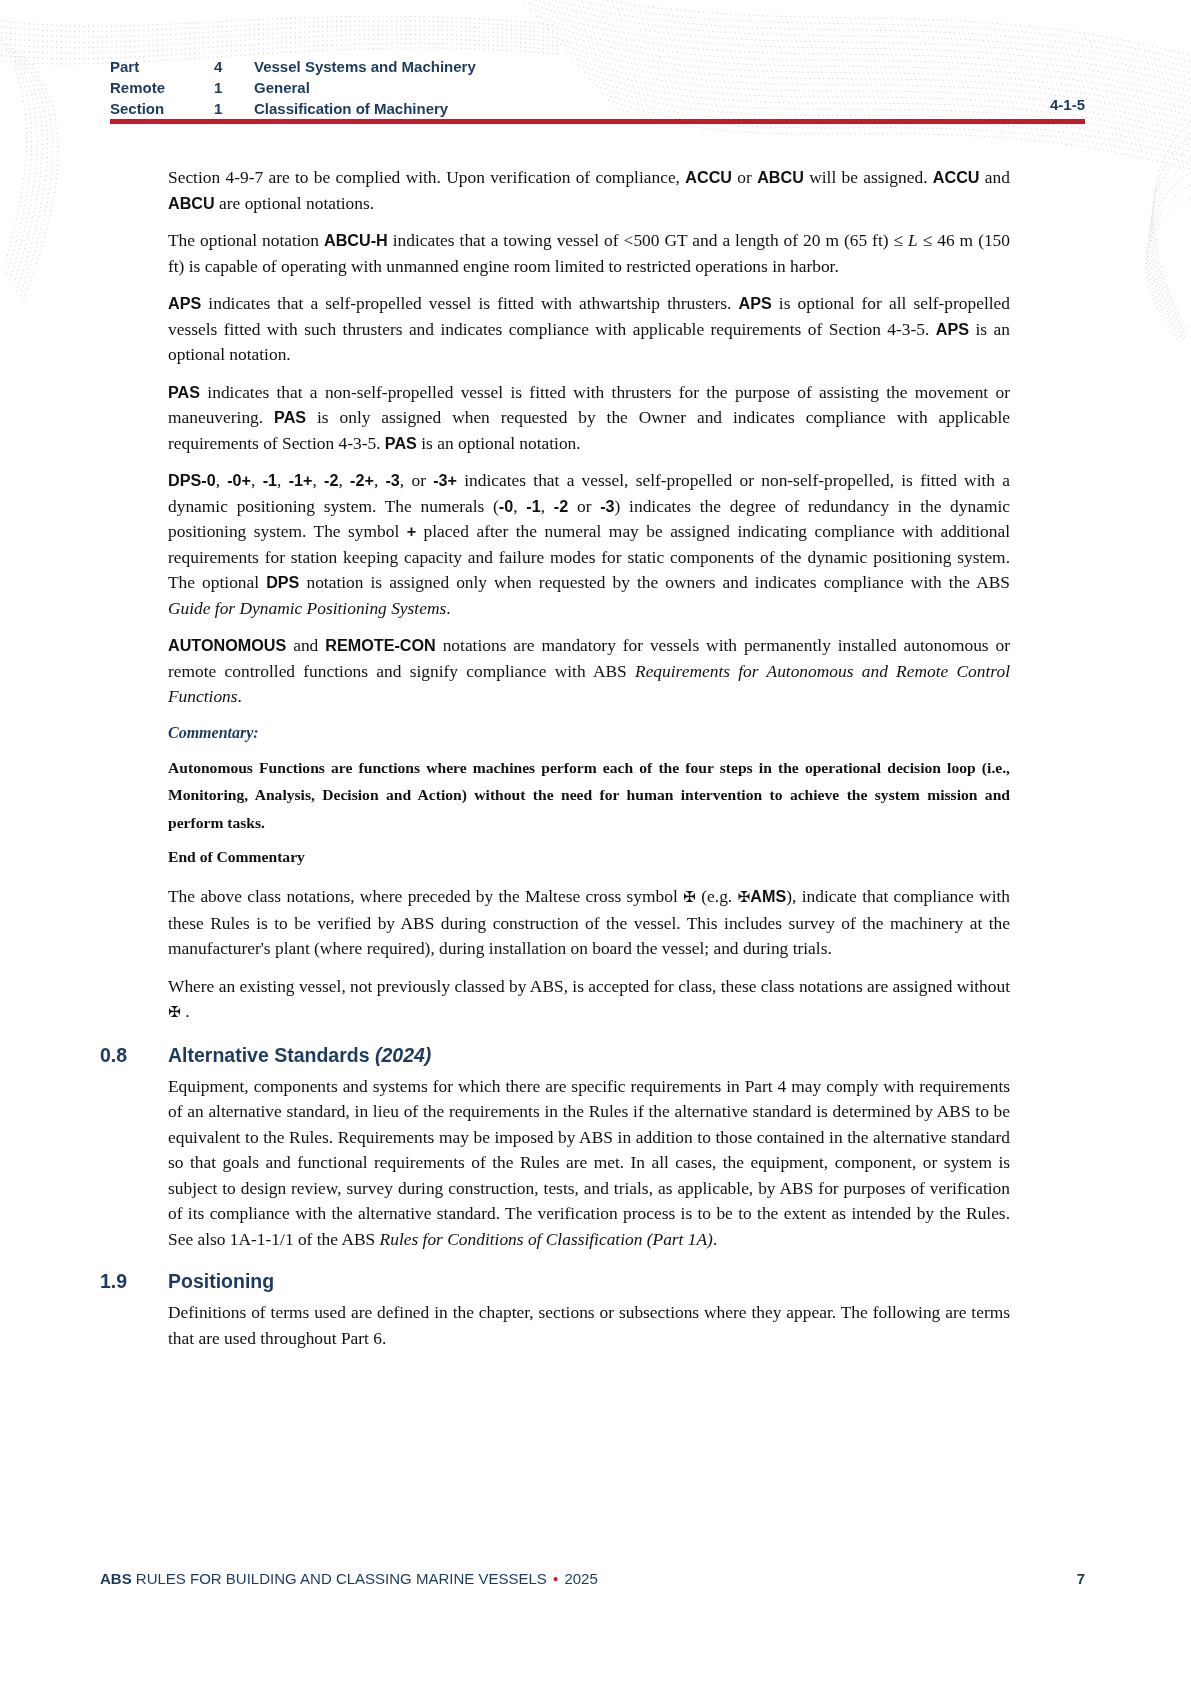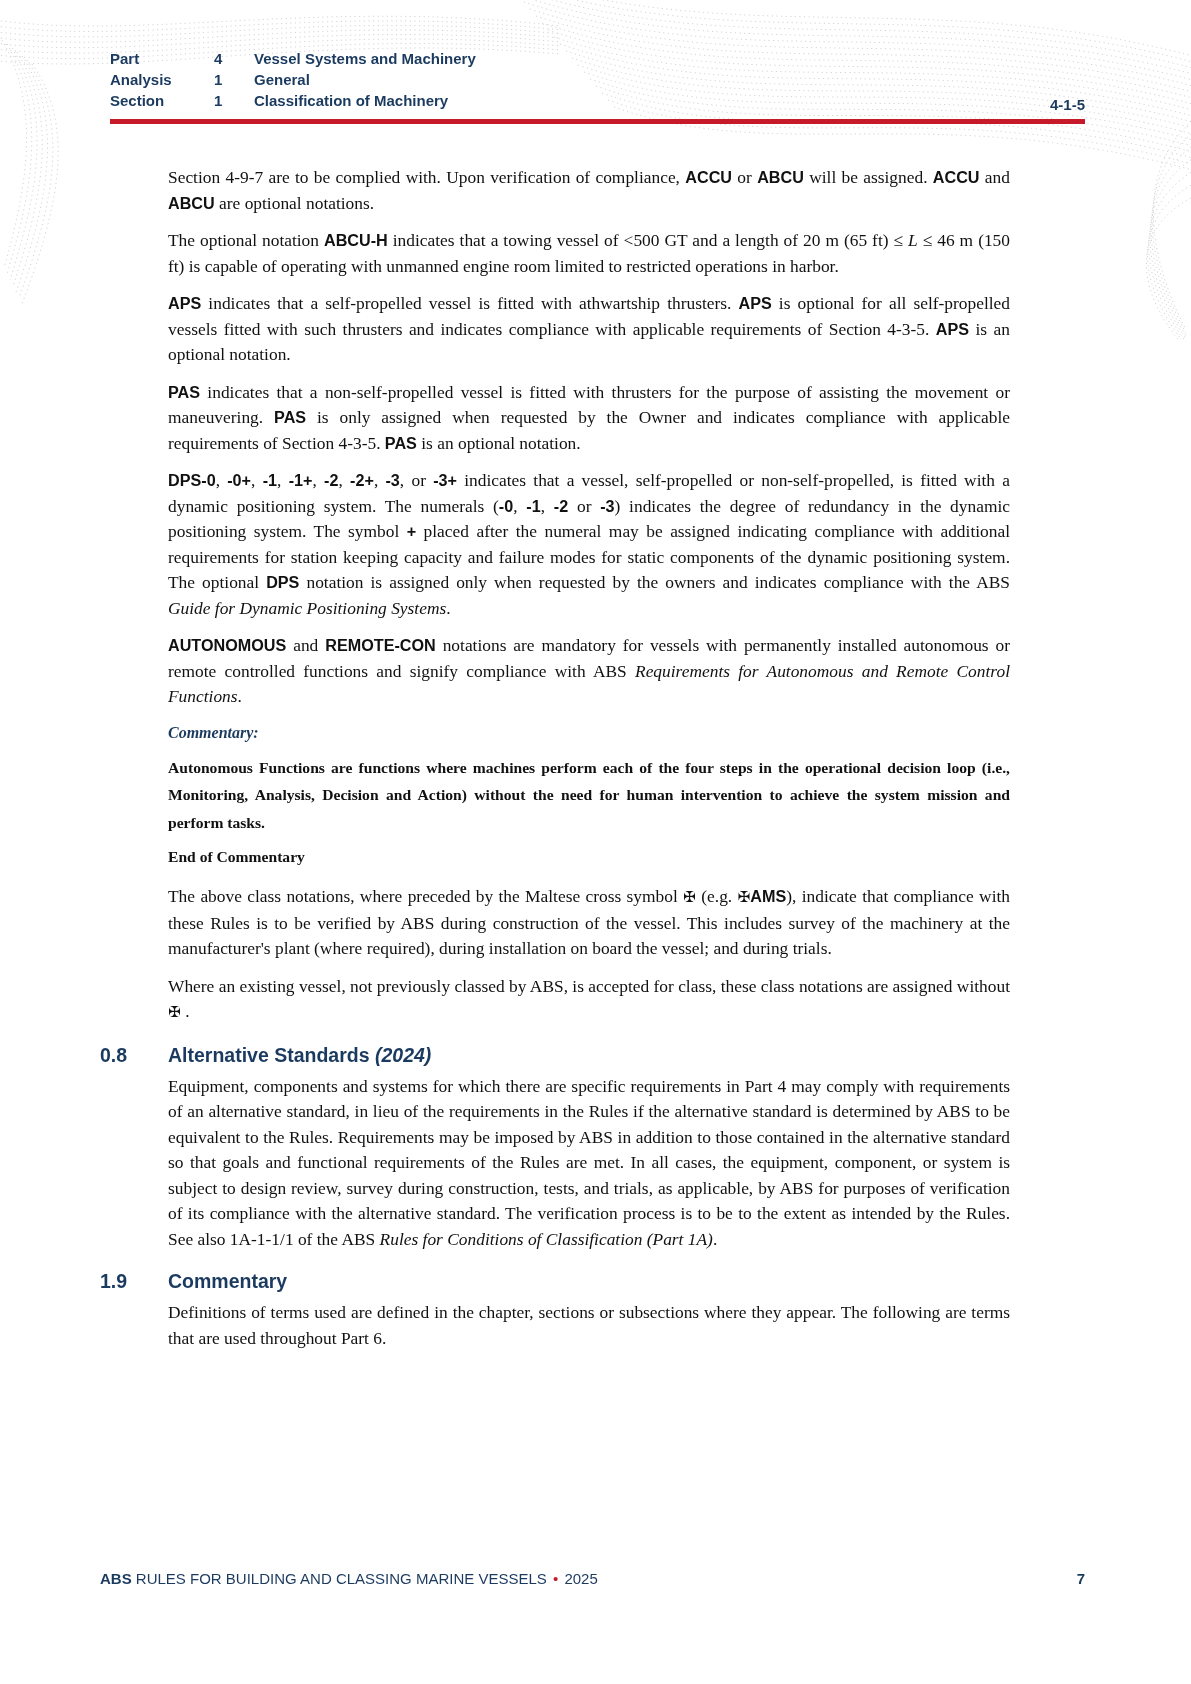--- a/index.html
+++ b/index.html
@@ -1,20 +1,20 @@
 <!DOCTYPE html>
 <html><head>
 <meta charset="utf-8">
 <style>
   html,body{margin:0;padding:0;background:#ffffff;}
   .page{position:relative;width:1191px;height:1684px;background:#fff;overflow:hidden;
         font-family:"Liberation Serif",serif;color:#111;}
   .deco{position:absolute;top:0;left:0;pointer-events:none;}
   
-  .hdr{position:absolute;top:48px;left:110px;font-family:"Liberation Sans",sans-serif;
+  .hdr{position:absolute;top:56px;left:110px;font-family:"Liberation Sans",sans-serif;
        font-weight:bold;font-size:15px;line-height:21px;color:#1b3a5f;}
   .hdr-row{display:flex;}
   .hdr-label{width:104px;}
   .hdr-num{width:40px;}
   .page-ref{position:absolute;top:96px;left:110px;width:975px;text-align:right;
        font-family:"Liberation Sans",sans-serif;font-weight:bold;font-size:15px;color:#1b3a5f;}
   .red-rule{position:absolute;top:119px;left:110px;width:975px;height:5px;background:#c61a2b;}
   
   .doc{position:absolute;top:165px;left:168px;width:842px;}
   .para{font-size:17.4px;line-height:25.5px;text-align:justify;margin:0 0 12px 0;}
@@ -89,21 +89,21 @@
       </g>
   </svg>
 
   <div class="hdr">
     <div class="hdr-row">
       <span class="hdr-label">Part</span>
       <span class="hdr-num">4</span>
       <span class="hdr-title">Vessel Systems and Machinery</span>
     </div>
     <div class="hdr-row">
-      <span class="hdr-label">Analysis</span>
+      <span class="hdr-label">Remote</span>
       <span class="hdr-num">1</span>
       <span class="hdr-title">General</span>
     </div>
     <div class="hdr-row">
       <span class="hdr-label">Section</span>
       <span class="hdr-num">1</span>
       <span class="hdr-title">Classification of Machinery</span>
     </div>
   </div>
 
@@ -117,21 +117,21 @@
       <div class="para"><span class="rs-b">PAS</span><span> indicates that a non-self-propelled vessel is fitted with thrusters for the purpose of assisting the movement or maneuvering. </span><span class="rs-b">PAS</span><span> is only assigned when requested by the Owner and indicates compliance with applicable requirements of Section 4-3-5. </span><span class="rs-b">PAS</span><span> is an optional notation.</span></div>
       <div class="para"><span class="rs-b">DPS-0</span><span>, </span><span class="rs-b">-0+</span><span>, </span><span class="rs-b">-1</span><span>, </span><span class="rs-b">-1+</span><span>, </span><span class="rs-b">-2</span><span>, </span><span class="rs-b">-2+</span><span>, </span><span class="rs-b">-3</span><span>, or </span><span class="rs-b">-3+</span><span> indicates that a vessel, self-propelled or non-self-propelled, is fitted with a dynamic positioning system. The numerals (</span><span class="rs-b">-0</span><span>, </span><span class="rs-b">-1</span><span>, </span><span class="rs-b">-2</span><span> or </span><span class="rs-b">-3</span><span>) indicates the degree of redundancy in the dynamic positioning system. The symbol </span><span class="rs-b">+</span><span> placed after the numeral may be assigned indicating compliance with additional requirements for station keeping capacity and failure modes for static components of the dynamic positioning system. The optional </span><span class="rs-b">DPS</span><span> notation is assigned only when requested by the owners and indicates compliance with the ABS </span><span class="rs-i">Guide for Dynamic Positioning Systems</span><span>.</span></div>
       <div class="para"><span class="rs-b">AUTONOMOUS</span><span> and </span><span class="rs-b">REMOTE-CON</span><span> notations are mandatory for vessels with permanently installed autonomous or remote controlled functions and signify compliance with ABS </span><span class="rs-i">Requirements for Autonomous and Remote Control Functions</span><span>.</span></div>
       <div class="commentary-head"><span>Commentary:</span></div>
       <div class="commentary-body"><span>Autonomous Functions are functions where machines perform each of the four steps in the operational decision loop (i.e., Monitoring, Analysis, Decision and Action) without the need for human intervention to achieve the system mission and perform tasks.</span></div>
       <div class="commentary-end"><span>End of Commentary</span></div>
       <div class="para"><span>The above class notations, where preceded by the Maltese cross symbol </span><span class="rs-m">✠</span><span> (e.g. </span><span class="rs-m">✠</span><span class="rs-b">AMS</span><span>), indicate that compliance with these Rules is to be verified by ABS during construction of the vessel. This includes survey of the machinery at the manufacturer's plant (where required), during installation on board the vessel; and during trials.</span></div>
       <div class="para"><span>Where an existing vessel, not previously classed by ABS, is accepted for class, these class notations are assigned without </span><span class="rs-m">✠</span><span> .</span></div>
       <div class="sechead"><span class="secnum">0.8</span><span class="sectitle">Alternative Standards</span><span class="secsuffix"> (2024)</span></div>
       <div class="para"><span>Equipment, components and systems for which there are specific requirements in Part 4 may comply with requirements of an alternative standard, in lieu of the requirements in the Rules if the alternative standard is determined by ABS to be equivalent to the Rules. Requirements may be imposed by ABS in addition to those contained in the alternative standard so that goals and functional requirements of the Rules are met. In all cases, the equipment, component, or system is subject to design review, survey during construction, tests, and trials, as applicable, by ABS for purposes of verification of its compliance with the alternative standard. The verification process is to be to the extent as intended by the Rules. See also 1A-1-1/1 of the ABS </span><span class="rs-i">Rules for Conditions of Classification (Part 1A)</span><span>.</span></div>
-      <div class="sechead"><span class="secnum">1.9</span><span class="sectitle">Commentary</span></div>
+      <div class="sechead"><span class="secnum">1.9</span><span class="sectitle">Positioning</span></div>
       <div class="para"><span>Definitions of terms used are defined in the chapter, sections or subsections where they appear. The following are terms that are used throughout Part 6.</span></div>
     </div>
 
   <div class="footer">
     <span>
       <span class="brand">ABS</span>
       <span> <span>RULES FOR BUILDING AND CLASSING MARINE VESSELS</span></span>
       <span class="dot">•</span>
       <span>2025</span>
     </span>

